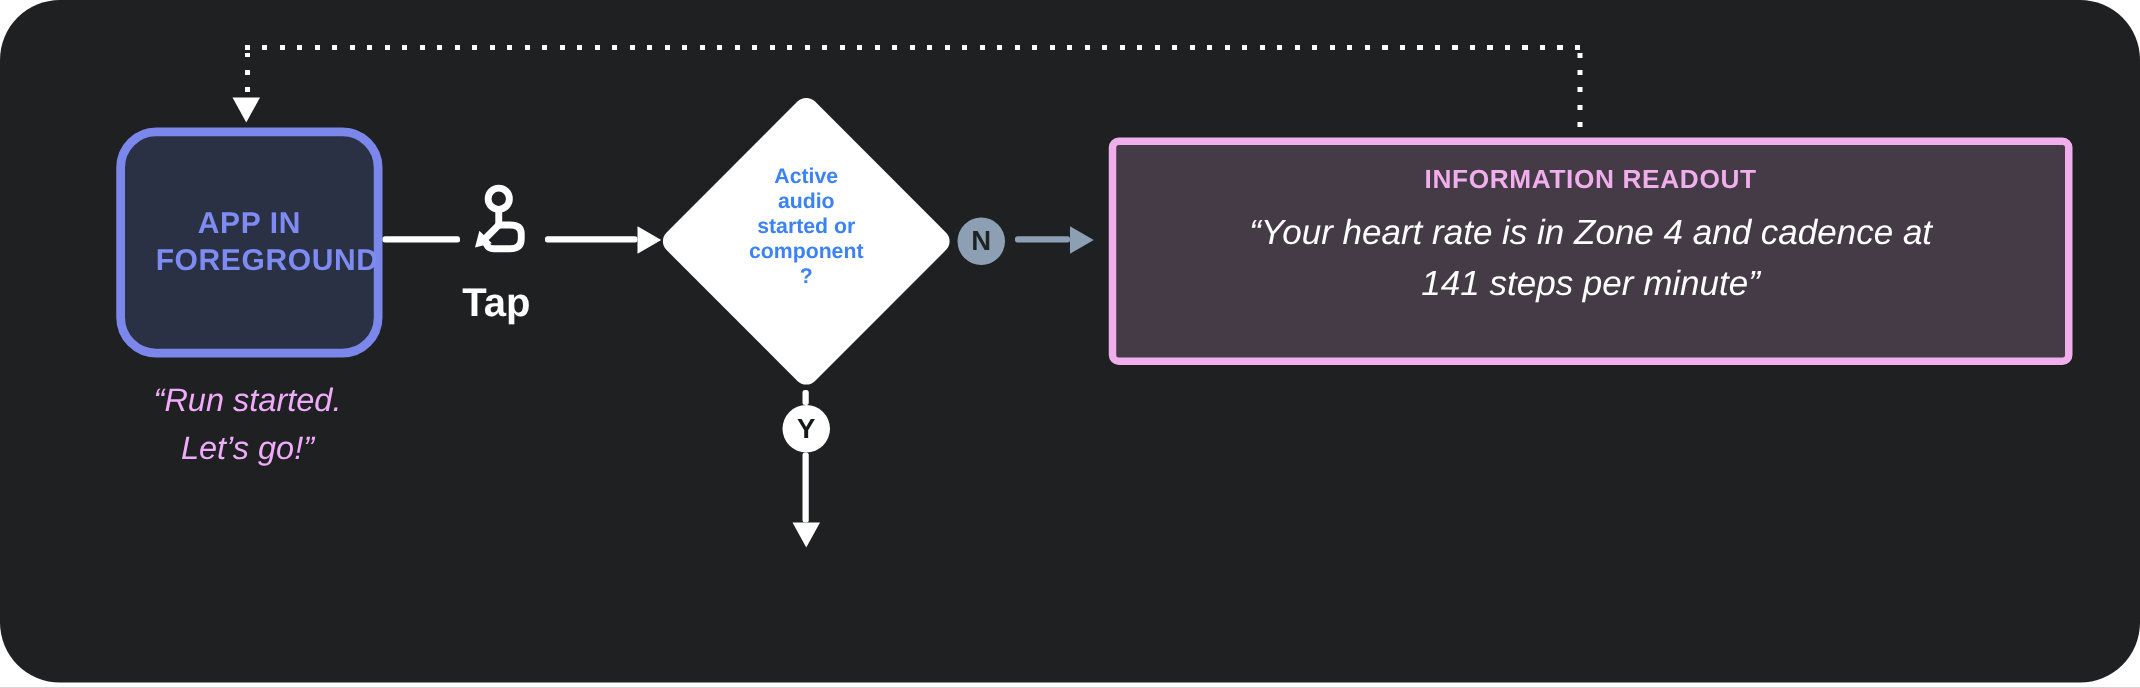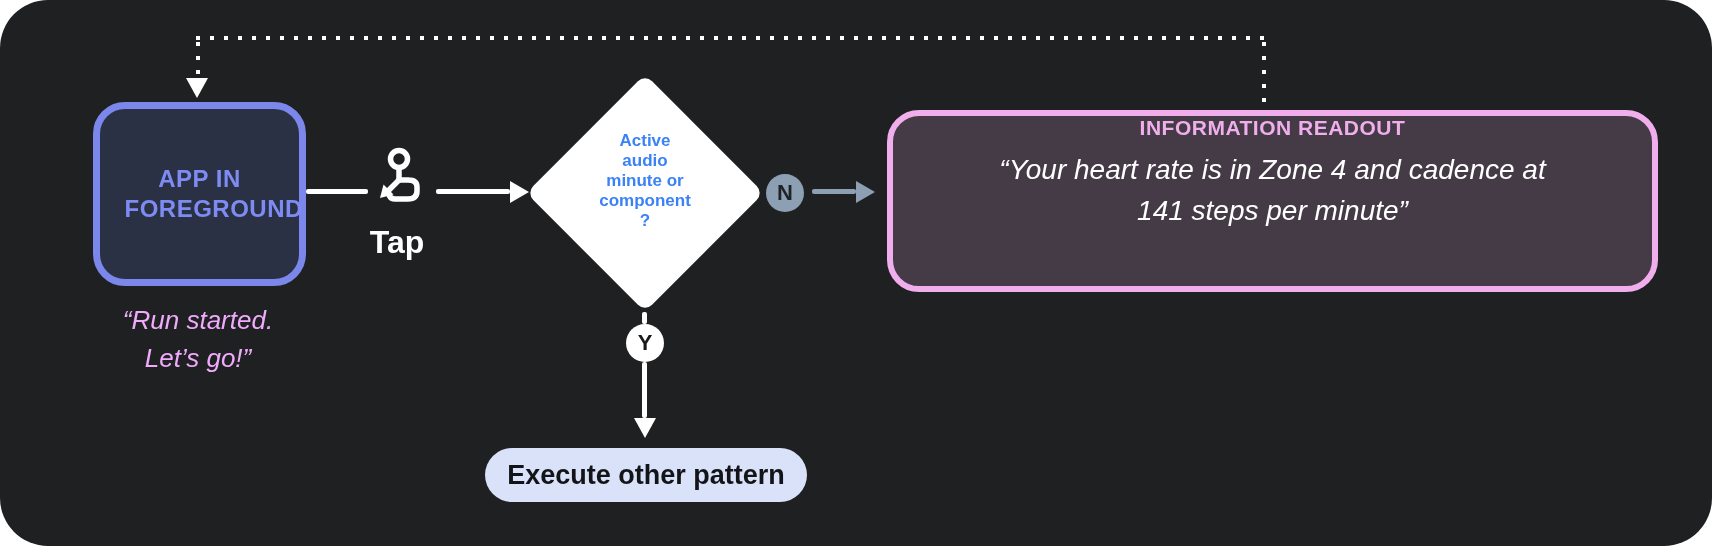--- a/index.html
+++ b/index.html
@@ -35,21 +35,21 @@
   .diamond{left:561px;top:109px;width:168px;height:168px;background:#ffffff;border-radius:10px;transform:rotate(45deg);}
   .diamond-text{left:535px;top:131px;width:220px;text-align:center;color:#3b82f6;font-weight:700;font-size:17px;line-height:1.18;}
 
   .branch-circle{width:38px;height:38px;border-radius:50%;display:flex;align-items:center;justify-content:center;
     font-weight:700;font-size:22px;}
   .circle-n{left:766px;top:174px;background:#8da0b3;color:#1f2326;}
   .circle-y{left:626px;top:324px;background:#ffffff;color:#17181a;}
 
   
   .info-box{left:887px;top:110px;width:771px;height:182px;box-sizing:border-box;background:#453b47;
-    border:6px solid #f0aeec;border-radius:32px;text-align:center;}
+    border:6px solid #f0aeec;border-radius:8px;padding-top:16px;text-align:center;}
   .info-title{color:#f0aeec;font-weight:700;font-size:21px;letter-spacing:.5px;}
   .info-quote{margin-top:10px;color:#ffffff;font-weight:400;font-style:italic;font-size:28px;line-height:1.45;}
 
   
   .pill{left:485px;top:448px;width:322px;height:54px;border-radius:27px;background:#d9e2f9;
     display:flex;align-items:center;justify-content:center;color:#131418;font-weight:700;font-size:27px;}
 
   .tap-svg{left:366px;top:146px;}
 </style>
 </head>
@@ -84,21 +84,21 @@
     </svg>
     <div class="abs tap-label">Tap</div>
 
     <div class="abs line-h" style="left:436px;top:189px;width:74px;"></div>
     <div class="abs arr-right" style="left:510px;top:181px;"></div>
 
     <div class="abs diamond"></div>
     <div class="abs diamond-text">
       <div>Active</div>
       <div>audio</div>
-      <div>minute or</div>
+      <div>started or</div>
       <div>component</div>
       <div>?</div>
     </div>
 
     <div class="abs branch-circle circle-n">
       <span>N</span>
     </div>
     <div class="abs line-h slate" style="left:812px;top:189px;width:44px;"></div>
     <div class="abs arr-right slate-arr" style="left:856px;top:181px;"></div>
 
@@ -110,18 +110,15 @@
       </div>
     </div>
 
     <div class="abs line-v" style="left:642px;top:312px;height:12px;"></div>
     <div class="abs branch-circle circle-y">
       <span>Y</span>
     </div>
     <div class="abs line-v" style="left:642px;top:362px;height:56px;"></div>
     <div class="abs arr-down" style="left:634px;top:418px;"></div>
 
-    <div class="abs pill">
-      <span>Execute other pattern</span>
-    </div>
 
   </div>
 </div>
 
 </body></html>

